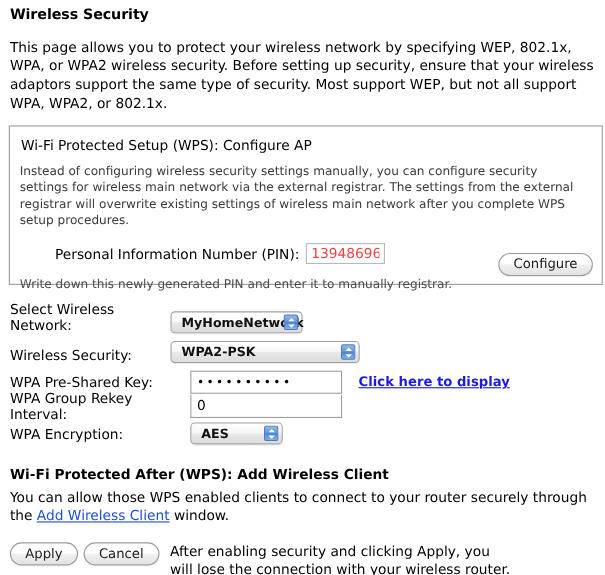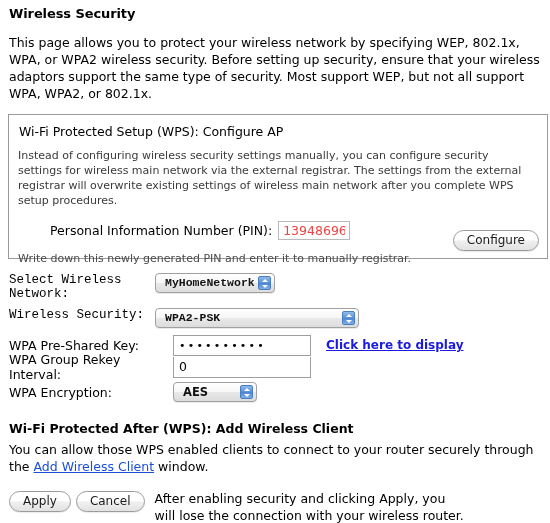--- a/index.html
+++ b/index.html
@@ -104,23 +104,22 @@
   .configure-btn {
     position: absolute;
     right: 8px;
     bottom: 7px;
     text-align: right;
   }
 
   
   .sel-row {
     display: flex;
-    align-items: flex-start;
+    align-items: flex-end;
     margin-left: 4px;
-    font-family: Liberation Mono, monospace;
   }
   .sel-row.first { margin-top: 14px; }
   .sel-row.second { margin-top: 7px; }
   .sel-label {
     width: 146px;
     font-size: 12.5px;
   }
   .popup {
     position: relative;
     display: inline-block;
@@ -164,21 +163,21 @@
   }
   .popup .parrow::before {
     top: 1.5px;
     border-bottom: 3px solid #ffffff;
   }
   .popup .parrow::after {
     bottom: 1.5px;
     border-top: 3px solid #ffffff;
   }
   .popup.net   { width: 120px; }
-  .popup.sec   { width: 204px; }
+  .popup.sec   { width: 172px; }
   .popup.enc   { width: 84px; }
 
   
   .wpa-block { margin-top: 6px; margin-left: 4px; }
   .wpa-row {
     display: flex;
     align-items: center;
     height: 22px;
   }
   .wpa-row.enc { height: 22px; margin-top: 3px; }

